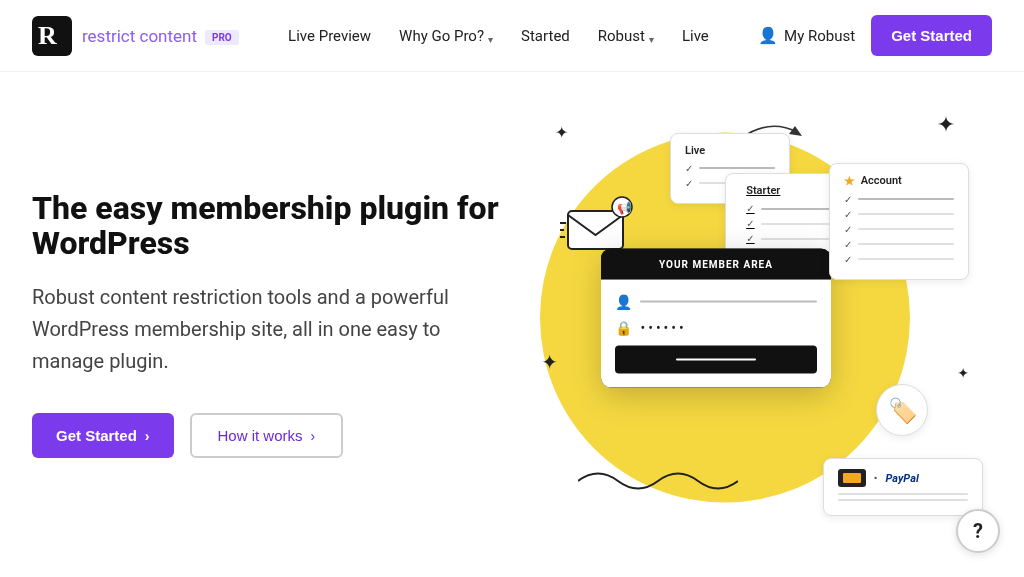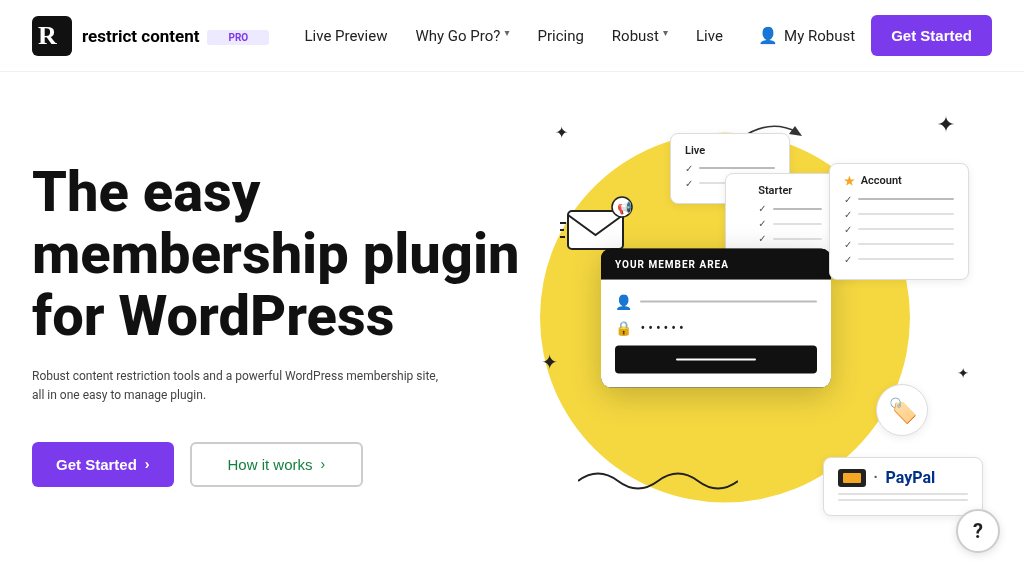--- a/index.html
+++ b/index.html
@@ -8,46 +8,46 @@
     
     header {
       display: flex; align-items: center; justify-content: space-between;
       padding: 0 32px; height: 72px; border-bottom: 1px solid #f0f0f0;
       position: relative; z-index: 10;
     }
     .logo-area { display: flex; align-items: center; gap: 10px; cursor: pointer; }
     .logo-icon { width: 40px; height: 40px; }
 
     nav { display: flex; align-items: center; gap: 28px; }
-    .nav-item { font-size: 15px; color: #222; cursor: pointer; display: flex; align-items: flex-start; gap: 4px; text-decoration: none; }
+    .nav-item { font-size: 15px; color: #222; cursor: pointer; display: flex; align-items: flex-end; gap: 4px; text-decoration: none; }
     .nav-item .chevron { font-size: 10px; color: #666; }
 
     .header-right { display: flex; align-items: center; gap: 16px; }
     .my-account { display: flex; align-items: center; gap: 6px; font-size: 15px; color: #222; cursor: pointer; }
     .get-started-btn {
       background: #7c3aed; color: #fff; border: none; border-radius: 6px;
       padding: 12px 20px; font-size: 15px; font-weight: 600; cursor: pointer;
     }
 
     
     .hero { display: flex; align-items: center; padding: 0 32px; height: calc(577px - 72px); position: relative; overflow: hidden; }
 
     .hero-left { flex: 0 0 500px; z-index: 5; }
-    .hero-title { font-size: 56px; font-weight: 800; line-height: 1.1; color: #111; margin-bottom: 20px; }
-    .hero-subtitle { font-size: 12px; color: #444; line-height: 1.6; margin-bottom: 36px; max-width: 420px; }
+    .hero-title { font-size: 32px; font-weight: 800; line-height: 1.1; color: #111; margin-bottom: 20px; }
+    .hero-subtitle { font-size: 20px; color: #444; line-height: 1.6; margin-bottom: 36px; max-width: 420px; }
 
     .hero-buttons { display: flex; align-items: center; gap: 16px; }
     .btn-primary {
       background: #7c3aed; color: #fff; border: none; border-radius: 6px;
       padding: 14px 24px; font-size: 15px; font-weight: 600; cursor: pointer;
       display: flex; align-items: center; gap: 8px;
     }
     .btn-secondary {
-      background: #fff; color: #15803d; border: 2px solid #ccc; border-radius: 6px;
-      padding: 12px 36px; font-size: 15px; font-weight: 500; cursor: pointer;
+      background: #fff; color: #6d28d9; border: 2px solid #ccc; border-radius: 6px;
+      padding: 12px 26px; font-size: 15px; font-weight: 500; cursor: pointer;
       display: flex; align-items: center; gap: 8px;
     }
     .btn-arrow { font-size: 14px; }
 
     
     .hero-right { flex: 1; position: relative; height: 100%; }
 
     
     .yellow-circle {
       position: absolute;
@@ -64,21 +64,21 @@
       width: 230px;
       background: #111; border-radius: 10px;
       top: 50%; left: 50%;
       transform: translate(-70%, -55%);
       overflow: hidden;
       box-shadow: 0 8px 32px rgba(0,0,0,0.2);
     }
     .member-card-header {
       background: #111; color: #fff;
       font-size: 10px; font-weight: 700; letter-spacing: 1px;
-      padding: 10px 14px; 
+      padding: 10px 14px; text-align: center;
     }
     .member-card-body { background: #fff; padding: 14px; }
     .member-field { display: flex; align-items: center; gap: 8px; margin-bottom: 10px; }
     .member-field-icon { font-size: 14px; color: #555; }
     .member-field-line { height: 2px; flex: 1; background: #ddd; border-radius: 2px; }
     .member-field-lock { font-size: 14px; color: #555; }
     .member-btn {
       width: 100%; height: 28px; background: #111; border-radius: 4px;
       margin-top: 6px; display: flex; align-items: center; justify-content: center;
     }
@@ -109,37 +109,38 @@
       background: #fff; border: 1.5px solid #ddd; border-radius: 8px;
       padding: 10px 14px; width: 120px;
       box-shadow: 0 2px 8px rgba(0,0,0,0.08);
     }
 
     
     .starter-card {
       position: absolute;
       top: 20%; left: 42%;
       background: #fff; border: 1.5px solid #ddd; border-radius: 8px;
-      padding: 10px 32px; width: 130px;
-      box-shadow: 0 2px 8px rgba(0,0,0,0.08);
+      padding: 10px 20px; width: 130px;
+      box-shadow: 0 2px 8px rgba(0,0,0,0.08);
+      text-decoration: underline;
     }
 
     
     .payment-card {
       position: absolute;
       bottom: 12%; right: 2%;
       background: #fff; border: 1.5px solid #ddd; border-radius: 8px;
       padding: 10px 14px; width: 160px;
       box-shadow: 0 2px 8px rgba(0,0,0,0.08);
     }
     .payment-row { display: flex; align-items: center; gap: 8px; margin-bottom: 6px; }
     .payment-icons { display: flex; gap: 4px; }
     .card-icon { width: 28px; height: 18px; background: #222; border-radius: 3px; display: flex; align-items: center; justify-content: center; }
     .card-icon-inner { width: 18px; height: 10px; background: #f5a623; border-radius: 1px; }
-    .paypal-text { font-size: 16px; font-weight: 700; color: #003087; }
+    .paypal-text { font-size: 11px; font-weight: 700; color: #003087; font-style: italic; }
     .pay-line { height: 2px; width: 100%; background: #e0e0e0; border-radius: 2px; margin-bottom: 4px; }
 
     
     .discount-badge {
       position: absolute;
       bottom: 28%; right: 14%;
       width: 52px; height: 52px;
       background: #fff; border: 1.5px solid #ddd; border-radius: 50%;
       display: flex; align-items: center; justify-content: center;
       font-size: 18px;
@@ -185,35 +186,35 @@
 </head>
 <body>
 
 <header>
   <div class="logo-area">
     <svg class="logo-icon" viewBox="0 0 40 40" fill="none" xmlns="http://www.w3.org/2000/svg">
       <rect width="40" height="40" rx="6" fill="#111"></rect>
       <text x="6" y="28" font-size="26" font-weight="900" fill="white" font-family="serif">R</text>
     </svg>
     <span>
-      <span style="font-size:17px;font-weight:700;color:#000000;">restrict content</span>
-      <span class="pro" style="font-size:10px;font-weight:700;color:#7c3aed;background:#ede9fe;padding:2px 21px;border-radius:3px;margin-left:4px;vertical-align:middle;">PRO</span>
+      <span style="font-size:17px;font-weight:400;color:#8b5cf6;">restrict content</span>
+      <span class="pro" style="font-size:10px;font-weight:700;color:#7c3aed;background:#ede9fe;padding:2px 7px;border-radius:3px;margin-left:4px;vertical-align:middle;">PRO</span>
     </span>
   </div>
 
   <nav>
     <a class="nav-item">
       <span>Live Preview</span>
     </a>
     <a class="nav-item">
       <span>Why Go Pro?</span>
       <span class="chevron">▾</span>
     </a>
     <a class="nav-item">
-      <span>Pricing</span>
+      <span>Started</span>
     </a>
     <a class="nav-item">
       <span>Robust</span>
       <span class="chevron">▾</span>
     </a>
     <a class="nav-item">
       <span>Live</span>
     </a>
   </nav>
 

